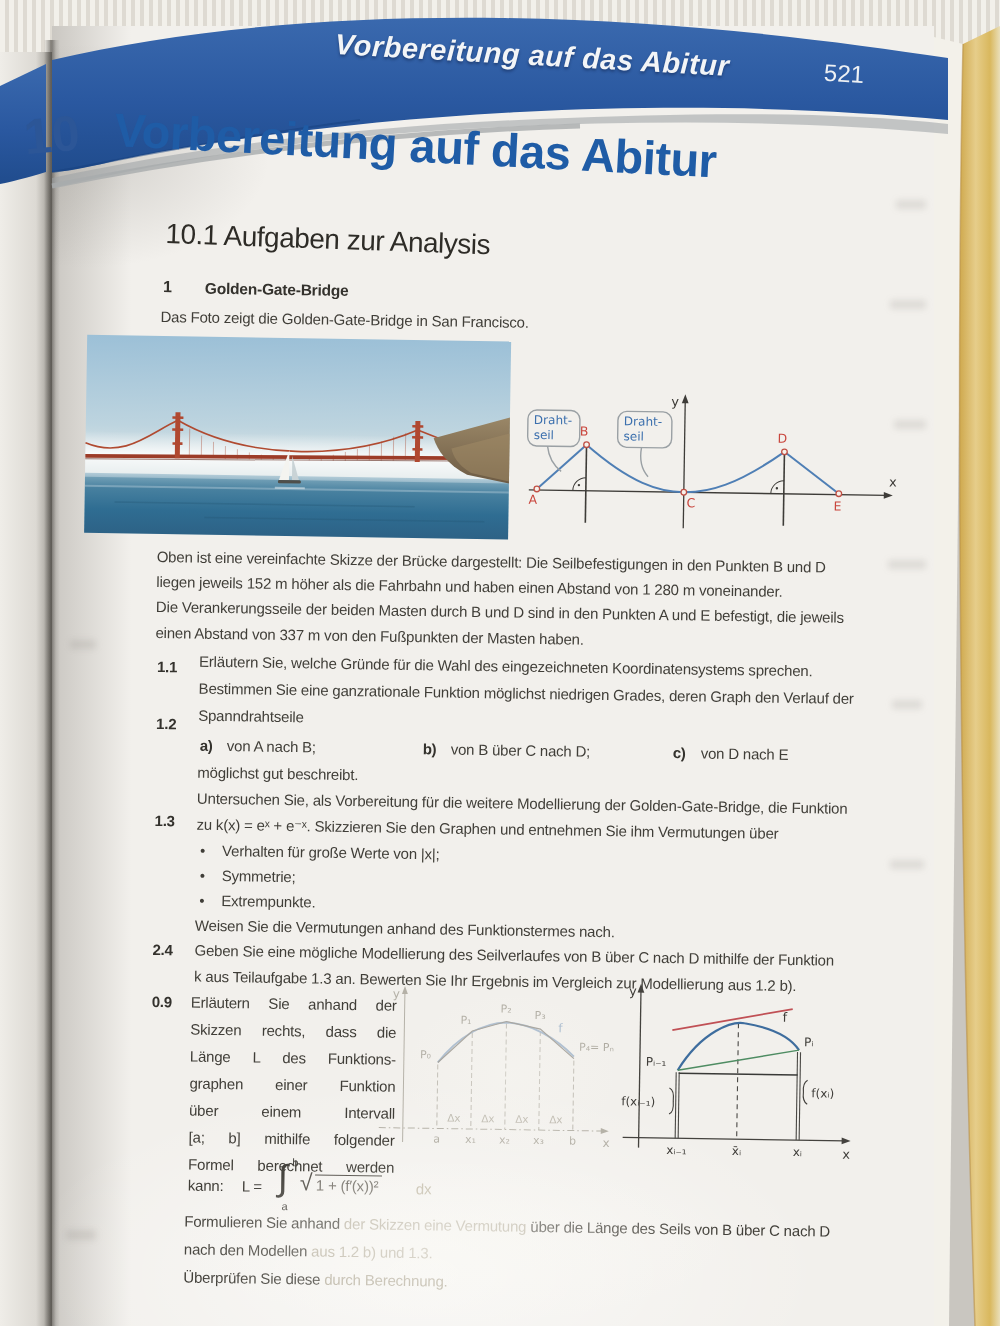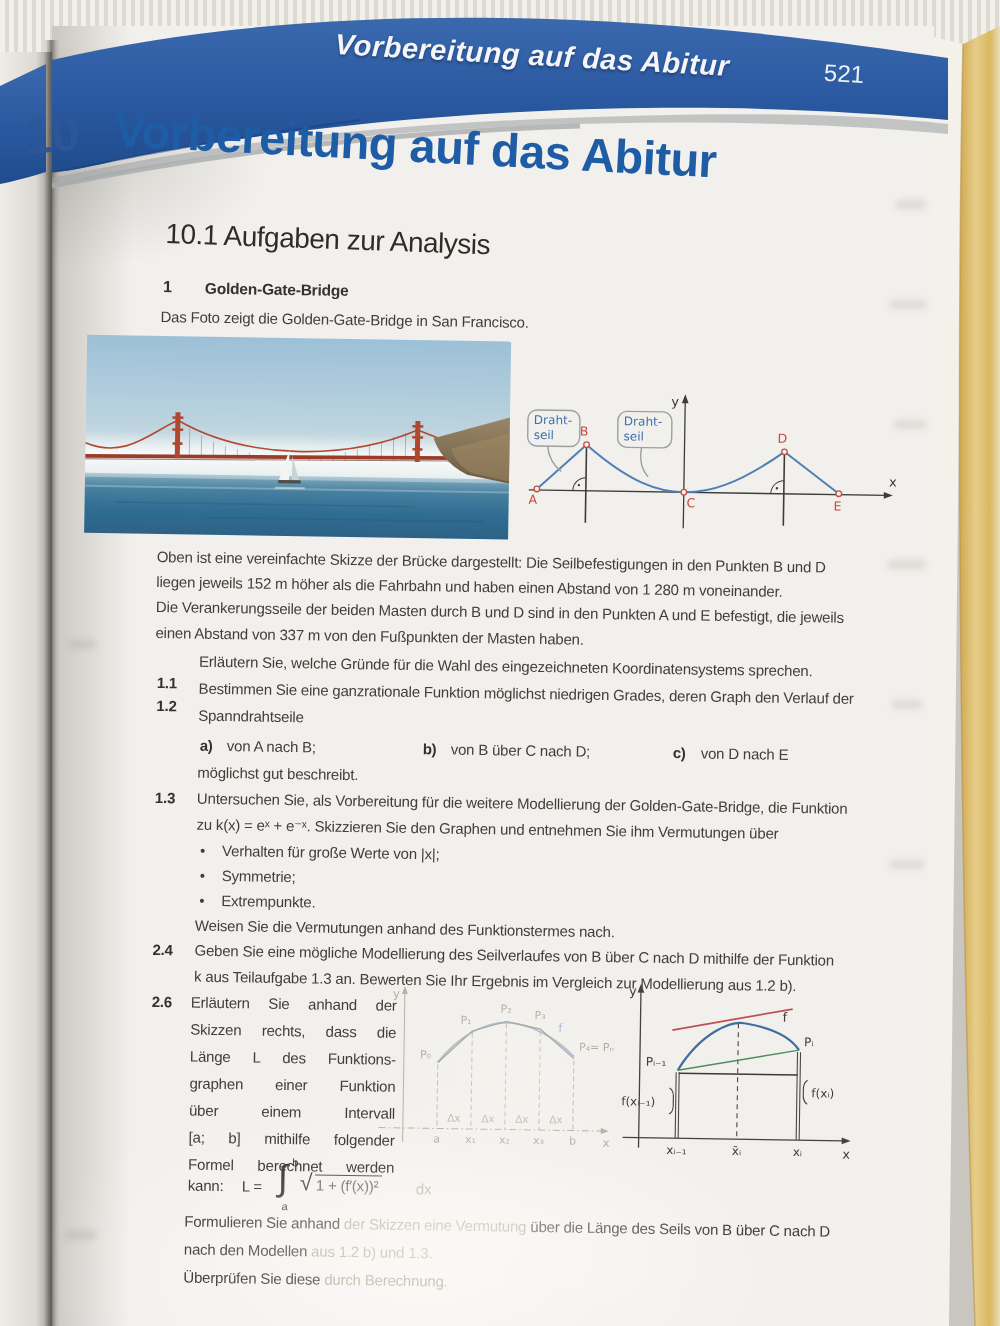--- a/index.html
+++ b/index.html
@@ -198,50 +198,50 @@
       <text x="102" y="38">Draht-</text>
       <text x="102" y="53">seil</text>
     </g>
   </svg>
 
   <div class="t" style="left:161px;top:548px">Oben ist eine vereinfachte Skizze der Brücke dargestellt: Die Seilbefestigungen in den Punkten B und D</div>
   <div class="t" style="left:161px;top:573px">liegen jeweils 152 m höher als die Fahrbahn und haben einen Abstand von 1 280 m voneinander.</div>
   <div class="t" style="left:161px;top:598px">Die Verankerungsseile der beiden Masten durch B und D sind in den Punkten A und E befestigt, die jeweils</div>
   <div class="t" style="left:161px;top:624px">einen Abstand von 337 m von den Fußpunkten der Masten haben.</div>
 
-  <div class="t b" style="left:163px;top:674px">1.1</div>
+  <div class="t b" style="left:163px;top:658px">1.1</div>
   <div class="t" style="left:205px;top:652px">Erläutern Sie, welche Gründe für die Wahl des eingezeichneten Koordinatensystems sprechen.</div>
 
-  <div class="t b" style="left:163px;top:697px">1.2</div>
+  <div class="t b" style="left:163px;top:715px">1.2</div>
   <div class="t" style="left:205px;top:679px">Bestimmen Sie eine ganzrationale Funktion möglichst niedrigen Grades, deren Graph den Verlauf der</div>
   <div class="t" style="left:205px;top:706px">Spanndrahtseile</div>
   <div class="t b" style="left:207px;top:736px">a)</div>
   <div class="t" style="left:234px;top:736px">von A nach B;</div>
   <div class="t b" style="left:430px;top:736px">b)</div>
   <div class="t" style="left:458px;top:736px">von B über C nach D;</div>
   <div class="t b" style="left:680px;top:736px">c)</div>
   <div class="t" style="left:708px;top:736px">von D nach E</div>
   <div class="t" style="left:205px;top:763px">möglichst gut beschreibt.</div>
 
-  <div class="t b" style="left:163px;top:789px">1.3</div>
+  <div class="t b" style="left:163px;top:812px">1.3</div>
   <div class="t" style="left:205px;top:789px">Untersuchen Sie, als Vorbereitung für die weitere Modellierung der Golden-Gate-Bridge, die Funktion</div>
   <div class="t" style="left:205px;top:815px">zu  k(x) = eˣ + e⁻ˣ.  Skizzieren Sie den Graphen und entnehmen Sie ihm Vermutungen über</div>
   <div class="t" style="left:209px;top:841px">•</div>
   <div class="t" style="left:231px;top:841px">Verhalten für große Werte von |x|;</div>
   <div class="t" style="left:209px;top:866px">•</div>
   <div class="t" style="left:231px;top:866px">Symmetrie;</div>
   <div class="t" style="left:209px;top:891px">•</div>
   <div class="t" style="left:231px;top:891px">Extrempunkte.</div>
   <div class="t" style="left:205px;top:916px">Weisen Sie die Vermutungen anhand des Funktionstermes nach.</div>
 
   <div class="t b" style="left:163px;top:941px">2.4</div>
   <div class="t" style="left:205px;top:941px">Geben Sie eine mögliche Modellierung des Seilverlaufes von B über C nach D mithilfe der Funktion</div>
   <div class="t" style="left:205px;top:967px">k aus Teilaufgabe 1.3 an. Bewerten Sie Ihr Ergebnis im Vergleich zur Modellierung aus 1.2 b).</div>
 
-  <div class="t b" style="left:163px;top:993px">2.6</div>
+  <div class="t b" style="left:163px;top:993px">0.9</div>
   <div class="t jline" style="left:202px;top:993px">Erläutern Sie anhand der</div>
   <div class="t jline" style="left:202px;top:1020px">Skizzen rechts, dass die</div>
   <div class="t jline" style="left:202px;top:1047px">Länge L des Funktions-</div>
   <div class="t jline" style="left:202px;top:1074px">graphen einer Funktion</div>
   <div class="t jline" style="left:202px;top:1101px">über einem Intervall</div>
   <div class="t jline" style="left:202px;top:1128px">[a; b] mithilfe folgender</div>
   <div class="t jline" style="left:202px;top:1155px">Formel berechnet werden</div>
 
   <div class="abs" style="left:202px;top:1158px;width:260px;height:56px">
     <span class="t" style="left:0;top:18px">kann:</span>

